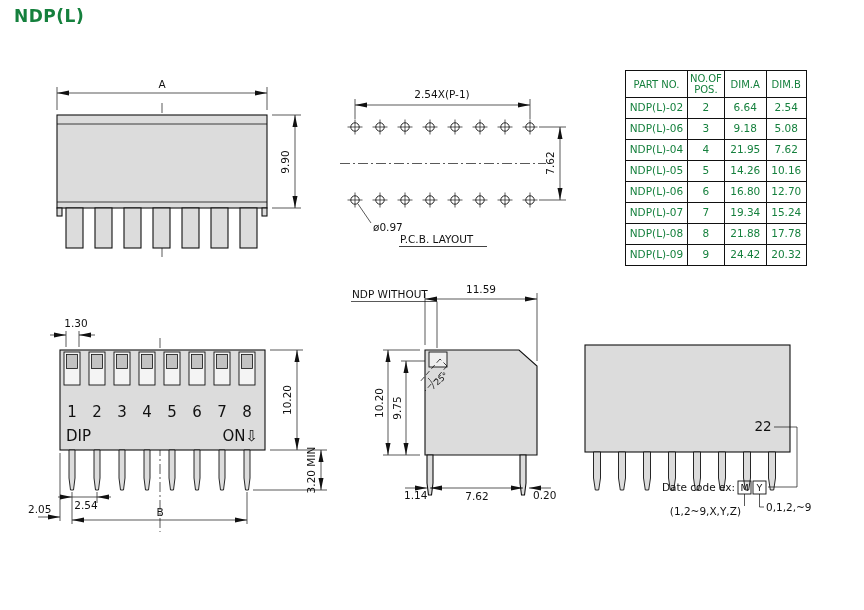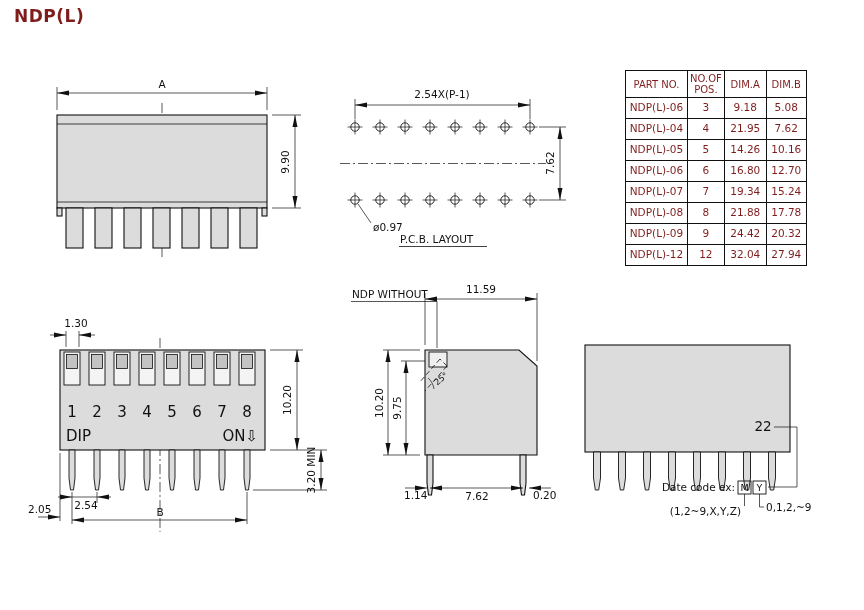--- a/index.html
+++ b/index.html
@@ -1,17 +1,17 @@
 <!DOCTYPE html>
 <html><head>
 <meta charset="utf-8">
 <style>
   html,body{margin:0;padding:0;background:#fff;}
   .page{position:relative;width:864px;height:610px;background:#ffffff;
-        font-family:"DejaVu Sans","Liberation Sans",sans-serif;overflow:hidden;color:#7f1d1d;}
+        font-family:"DejaVu Sans","Liberation Sans",sans-serif;overflow:hidden;color:#15803d;}
   .title{position:absolute;left:14px;top:6px;font-size:17px;font-weight:bold;
          letter-spacing:.5px;margin:0;}
   svg.drawing{position:absolute;left:0;top:0;}
   svg text{font-family:"DejaVu Sans","Liberation Sans",sans-serif;font-size:10.5px;fill:#111;}
   svg text.big{font-size:15px;}
   svg text.small{font-size:8.5px;}
   svg text.code{font-size:13.5px;}
   svg text.boxl{font-size:9.5px;}
   .ol{fill:#dcdcdc;stroke:#111;stroke-width:1.1;}
   .act{fill:#efefef;stroke:#111;stroke-width:.9;}
@@ -267,20 +267,26 @@
     <thead>
       <tr>
         <th>PART NO.</th>
         <th><span>NO.OF</span><br><span>POS.</span></th>
         <th>DIM.A</th>
         <th>DIM.B</th>
       </tr>
     </thead>
     <tbody>
       <tr>
+          <td>NDP(L)-02</td>
+          <td>2</td>
+          <td>6.64</td>
+          <td>2.54</td>
+        </tr>
+      <tr>
           <td>NDP(L)-06</td>
           <td>3</td>
           <td>9.18</td>
           <td>5.08</td>
         </tr>
       <tr>
           <td>NDP(L)-04</td>
           <td>4</td>
           <td>21.95</td>
           <td>7.62</td>
@@ -308,22 +314,16 @@
           <td>8</td>
           <td>21.88</td>
           <td>17.78</td>
         </tr>
       <tr>
           <td>NDP(L)-09</td>
           <td>9</td>
           <td>24.42</td>
           <td>20.32</td>
         </tr>
-      <tr>
-          <td>NDP(L)-12</td>
-          <td>12</td>
-          <td>32.04</td>
-          <td>27.94</td>
-        </tr>
     </tbody>
   </table>
 
 </div>
 
 </body></html>

